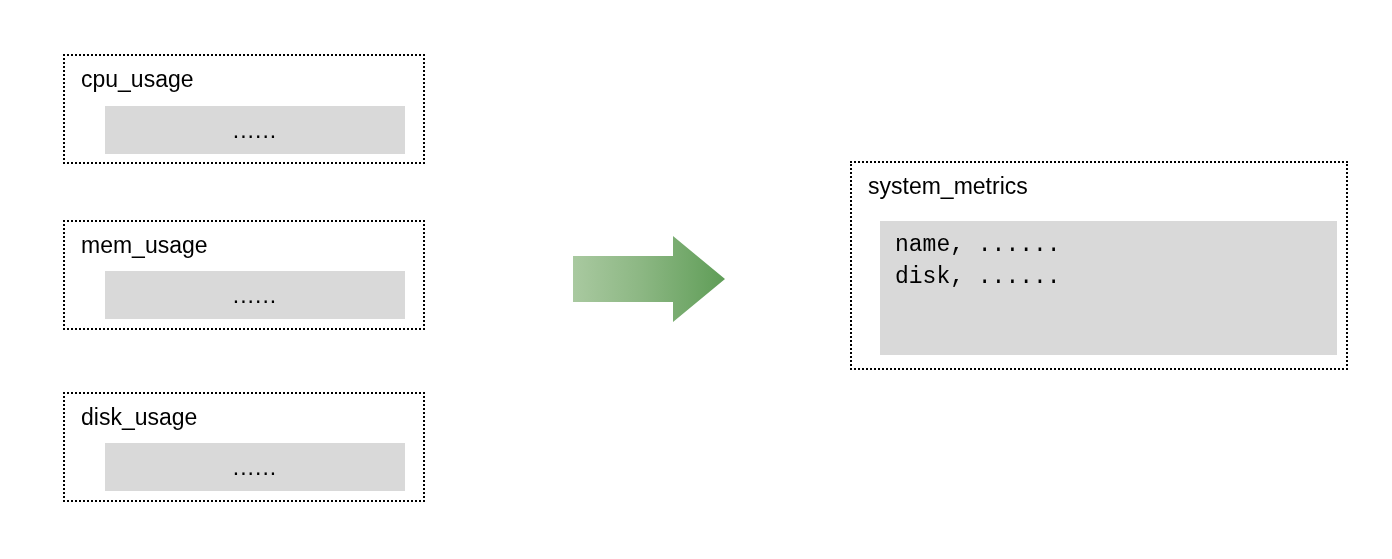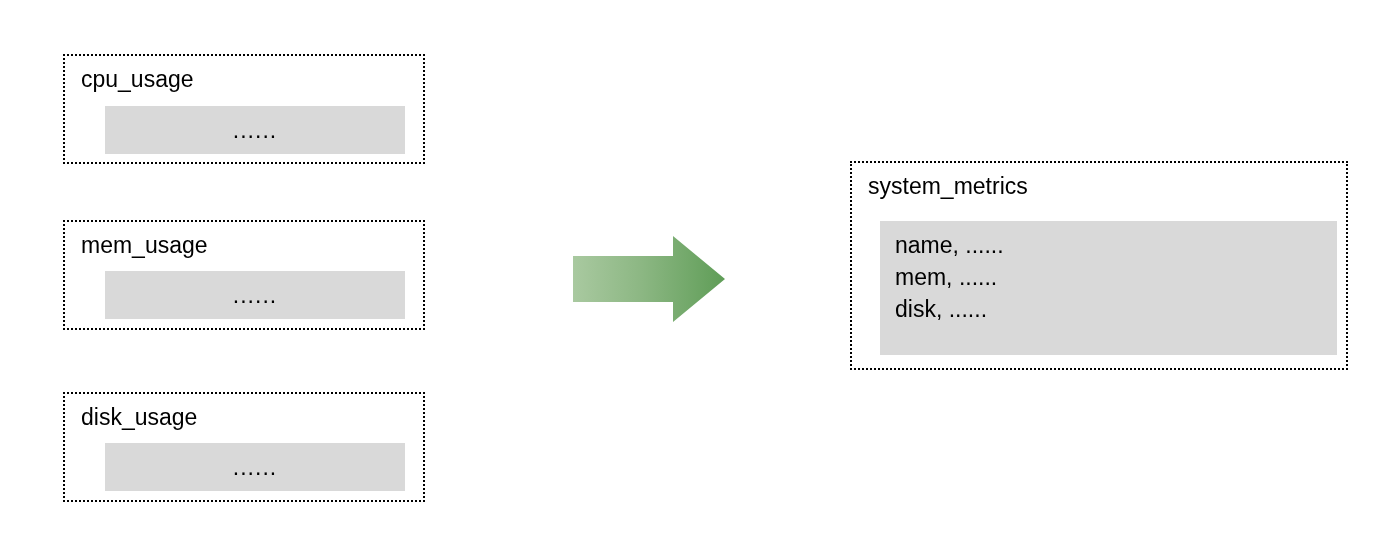--- a/index.html
+++ b/index.html
@@ -58,20 +58,21 @@
     white-space: nowrap;
   }
   .payload-lines {
     position: absolute;
     left: 15px;
     top: 8px;
     font-size: 23px;
     line-height: 32px;
     color: #000000;
     white-space: nowrap;
+    font-family: Liberation Mono, monospace;
   }
   .payload-lines div {
     height: 32px;
   }
 
   
   #box-cpu   { left: 63px;  top: 45px;  width: 362px; height: 110px; }
   #box-mem   { left: 63px;  top: 211px; width: 362px; height: 110px; }
   #box-disk  { left: 63px;  top: 383px; width: 362px; height: 110px; }
   #box-out   { left: 850px; top: 152px; width: 498px; height: 209px; }
@@ -126,18 +127,17 @@
     </defs>
     <polygon points="0,20 100,20 100,0 152,43 100,86 100,66 0,66" fill="url(#arrowGrad)"></polygon>
   </svg>
 
   <div class="node" id="box-out">
     <div class="node-title">system_metrics</div>
   </div>
   <div class="payload" id="pay-out">
     <div class="payload-lines">
       <div>name, ......</div>
-      <div>mem, ......</div>
       <div>disk, ......</div>
     </div>
   </div>
 
 </div>
 
 </body></html>

